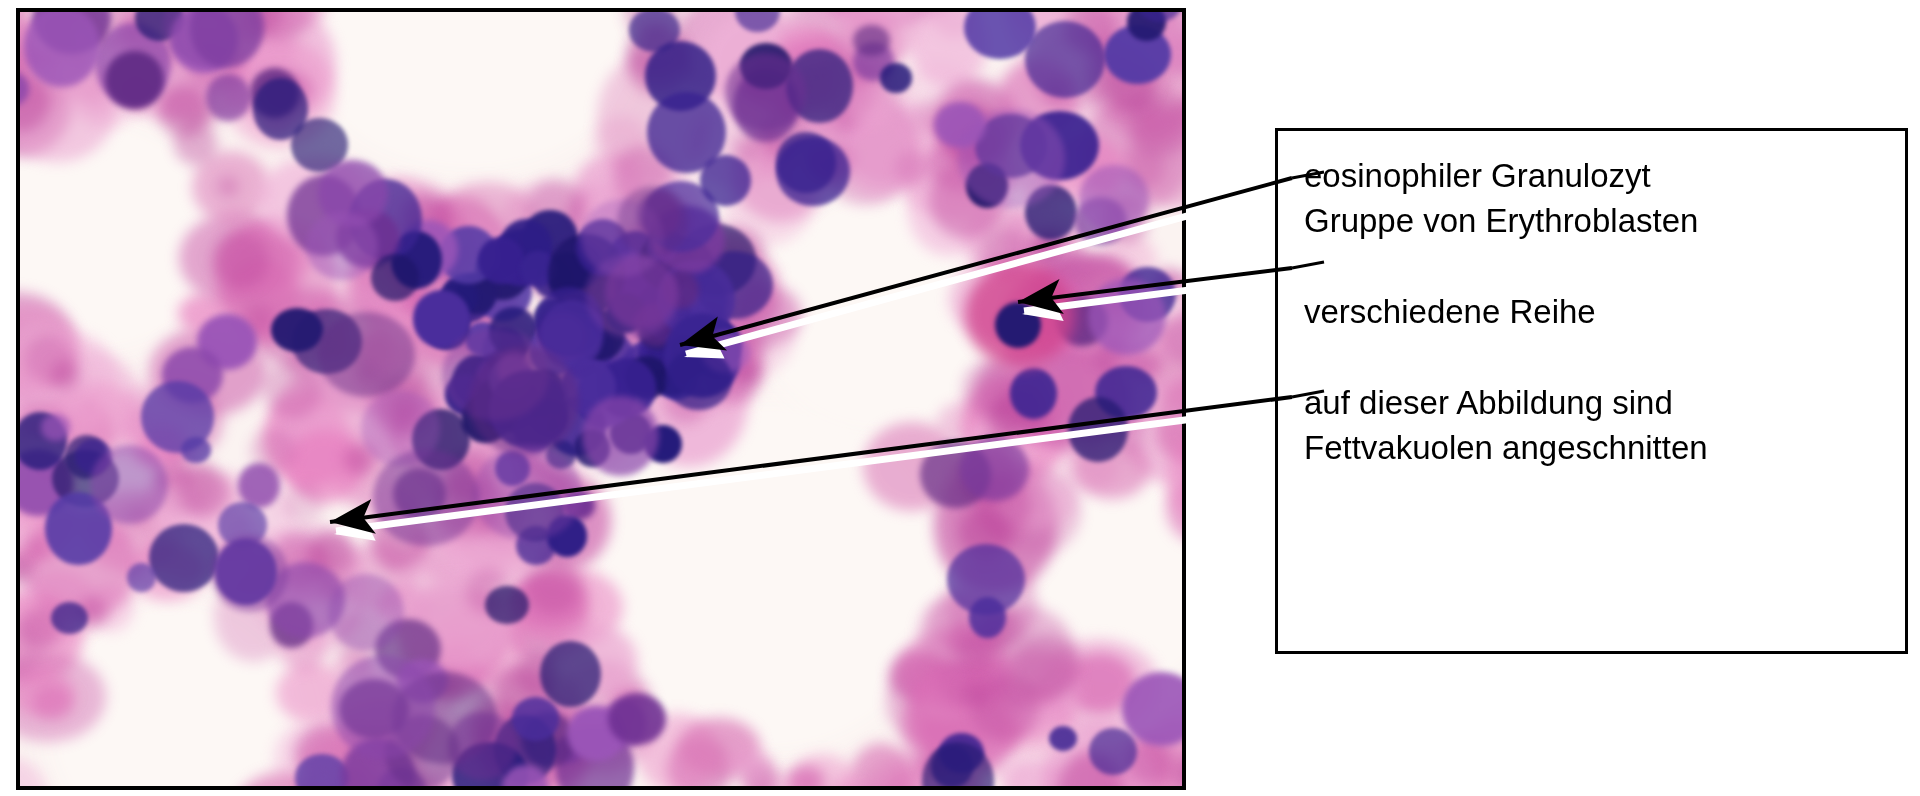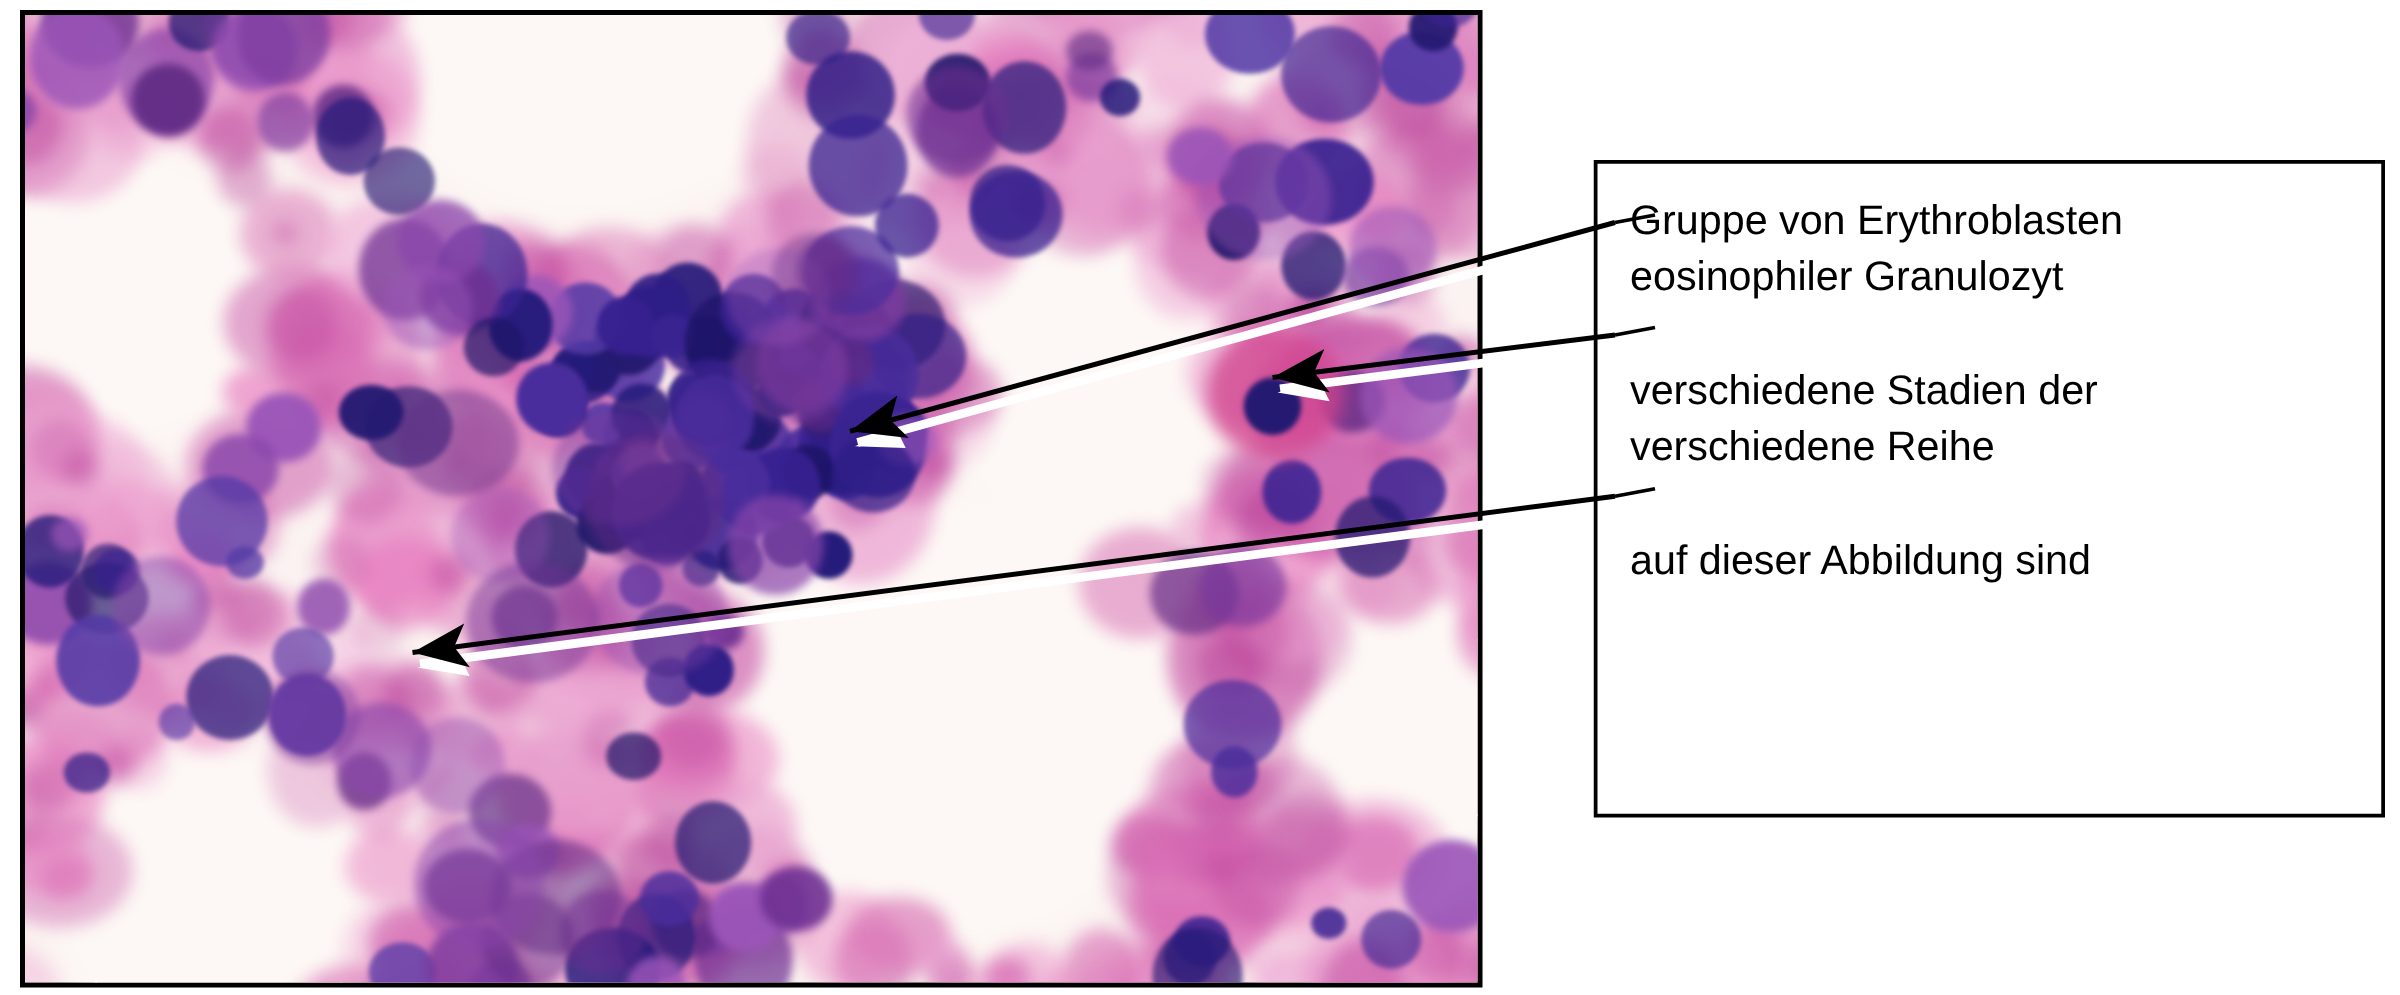--- a/index.html
+++ b/index.html
@@ -748,21 +748,21 @@
       <line x1="1292" y1="268" x2="1324" y2="262" stroke="#000000" stroke-width="3"></line>
       <line x1="336" y1="531" x2="1292" y2="406" stroke="#ffffff" stroke-width="7"></line>
       <path d="M334,534 L367.6498679393985,524.5881148727393 L375.6665408946652,540.8458236883231 Z" fill="#ffffff"></path>
       <line x1="1292" y1="397" x2="330" y2="522" stroke="#000000" stroke-width="4" marker-end="url(#ahead)"></line>
       <line x1="1292" y1="397" x2="1324" y2="391" stroke="#000000" stroke-width="3"></line>
     </g>
 </svg>
 
 <div id="legend">
   <div class="pad">
+    <div class="lline">eosinophiler Granulozyt</div>
     <div class="lline">Gruppe von Erythroblasten</div>
-    <div class="lline">eosinophiler Granulozyt</div>
     <div class="gap-sm"></div>
-    <div class="lline">verschiedene Stadien der</div>
     <div class="lline">verschiedene Reihe</div>
     <div class="gap-md"></div>
     <div class="lline">auf dieser Abbildung sind</div>
+    <div class="lline">Fettvakuolen angeschnitten</div>
   </div>
 </div>
 
 </body></html>

